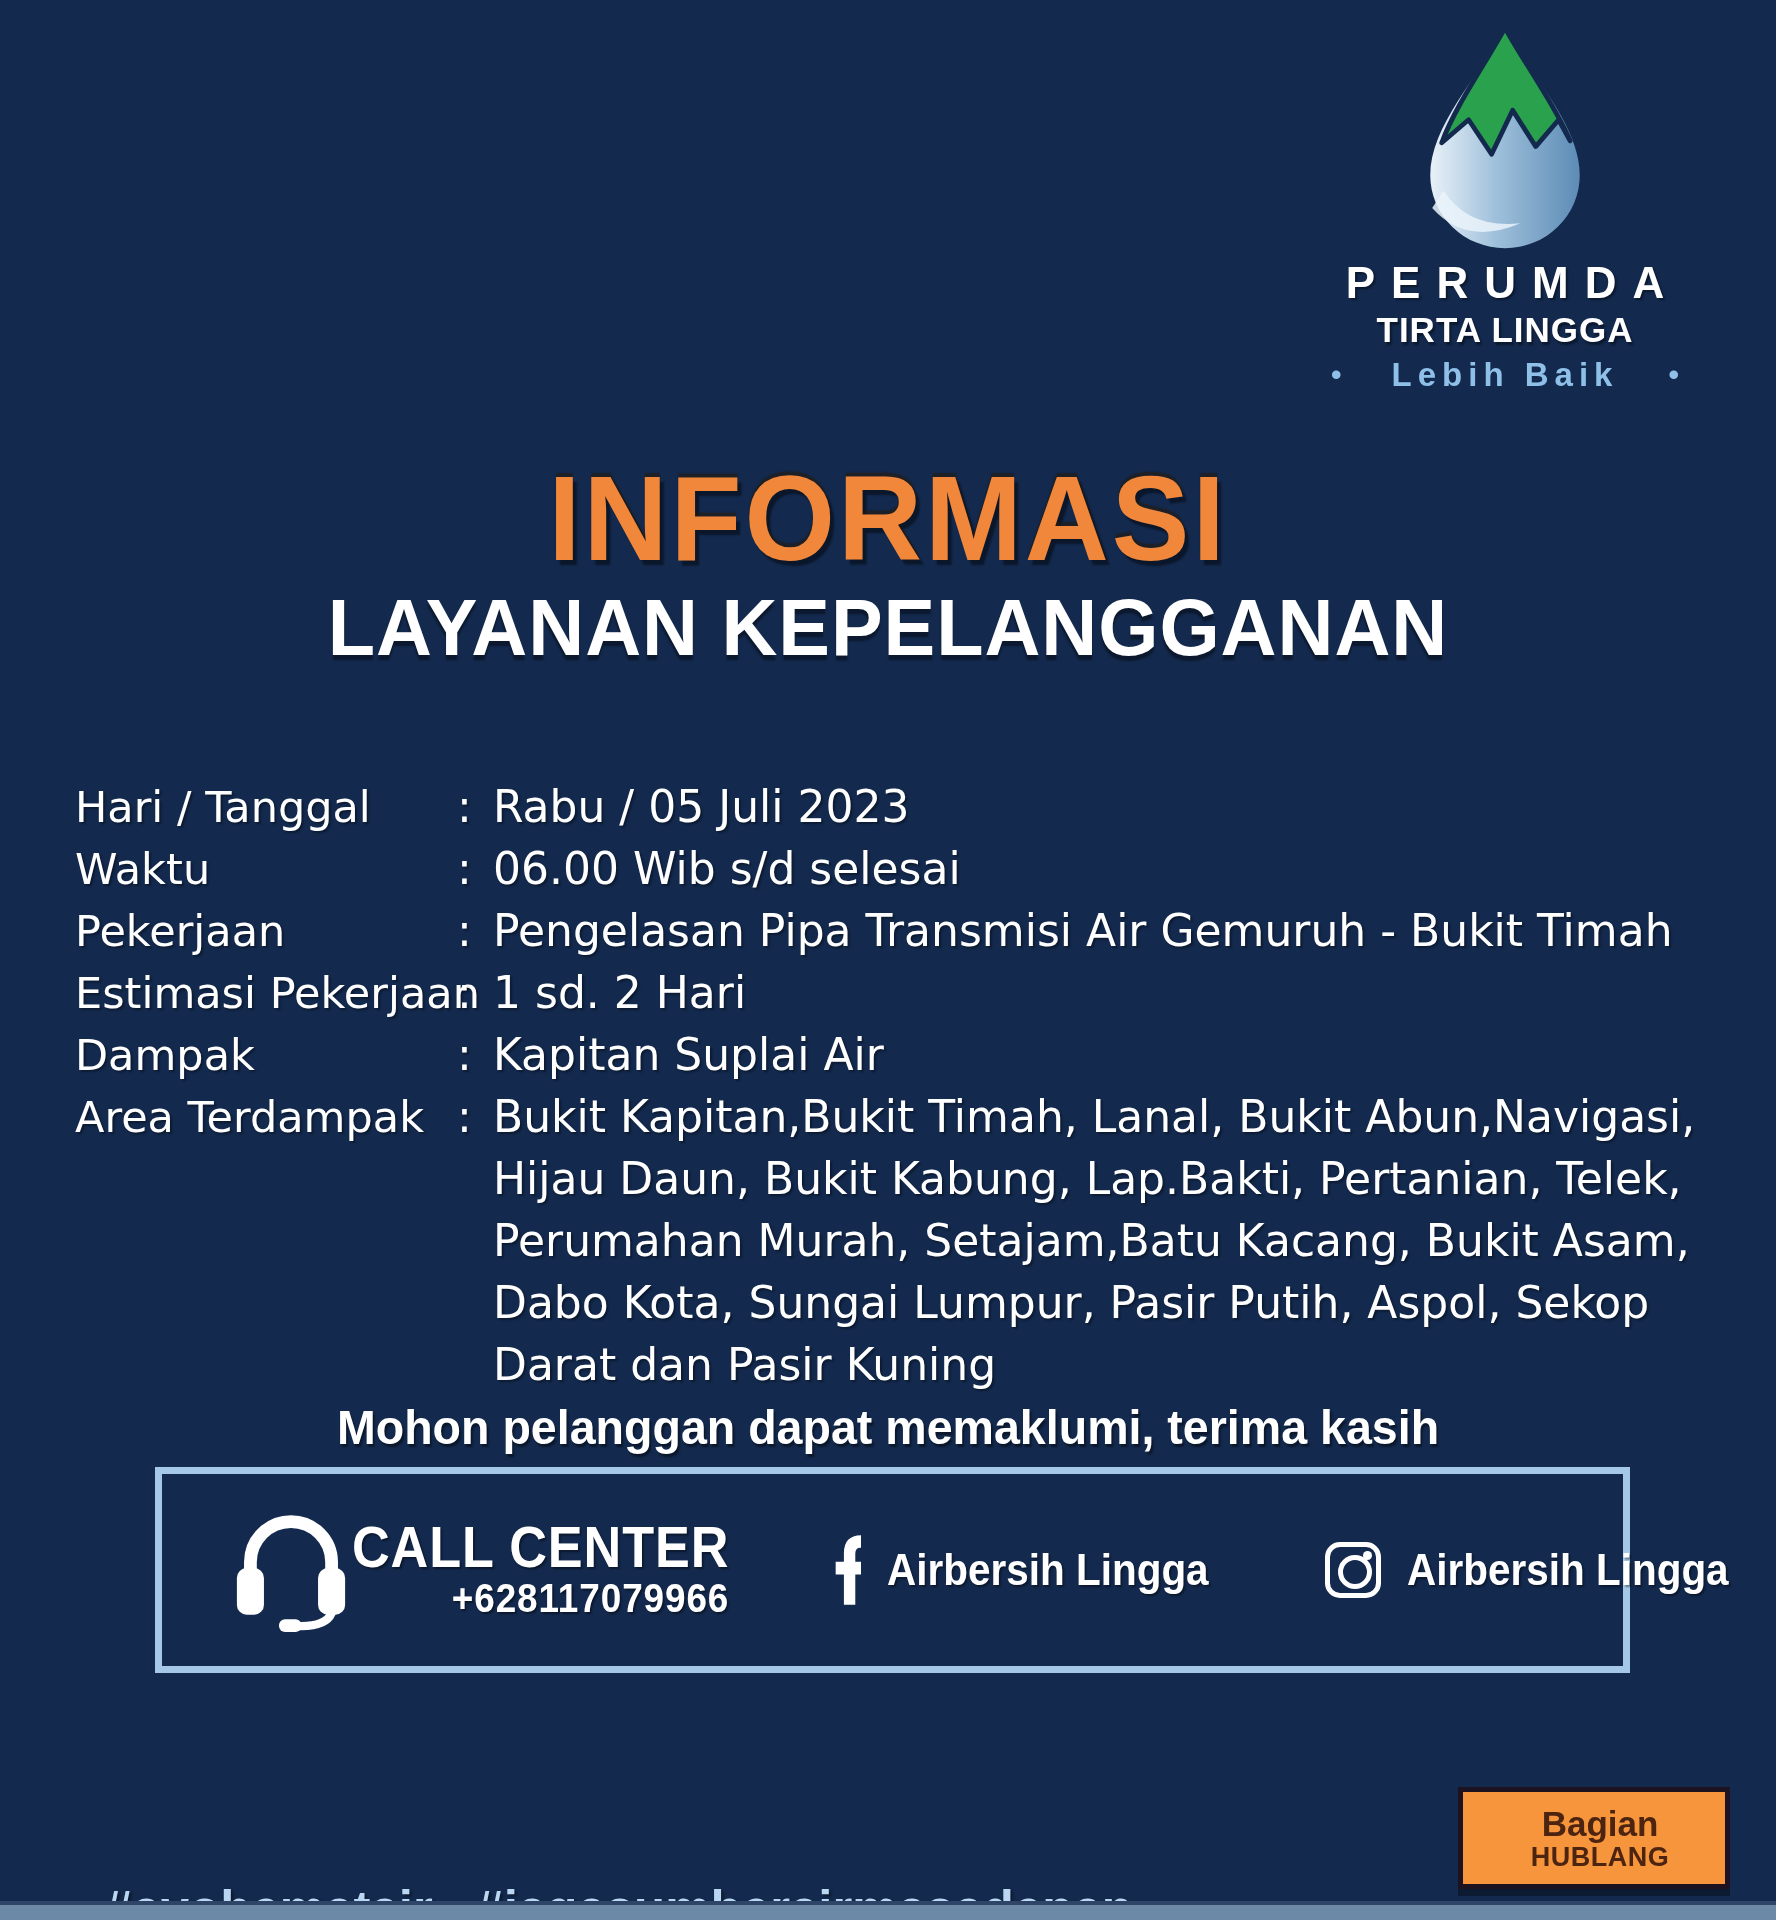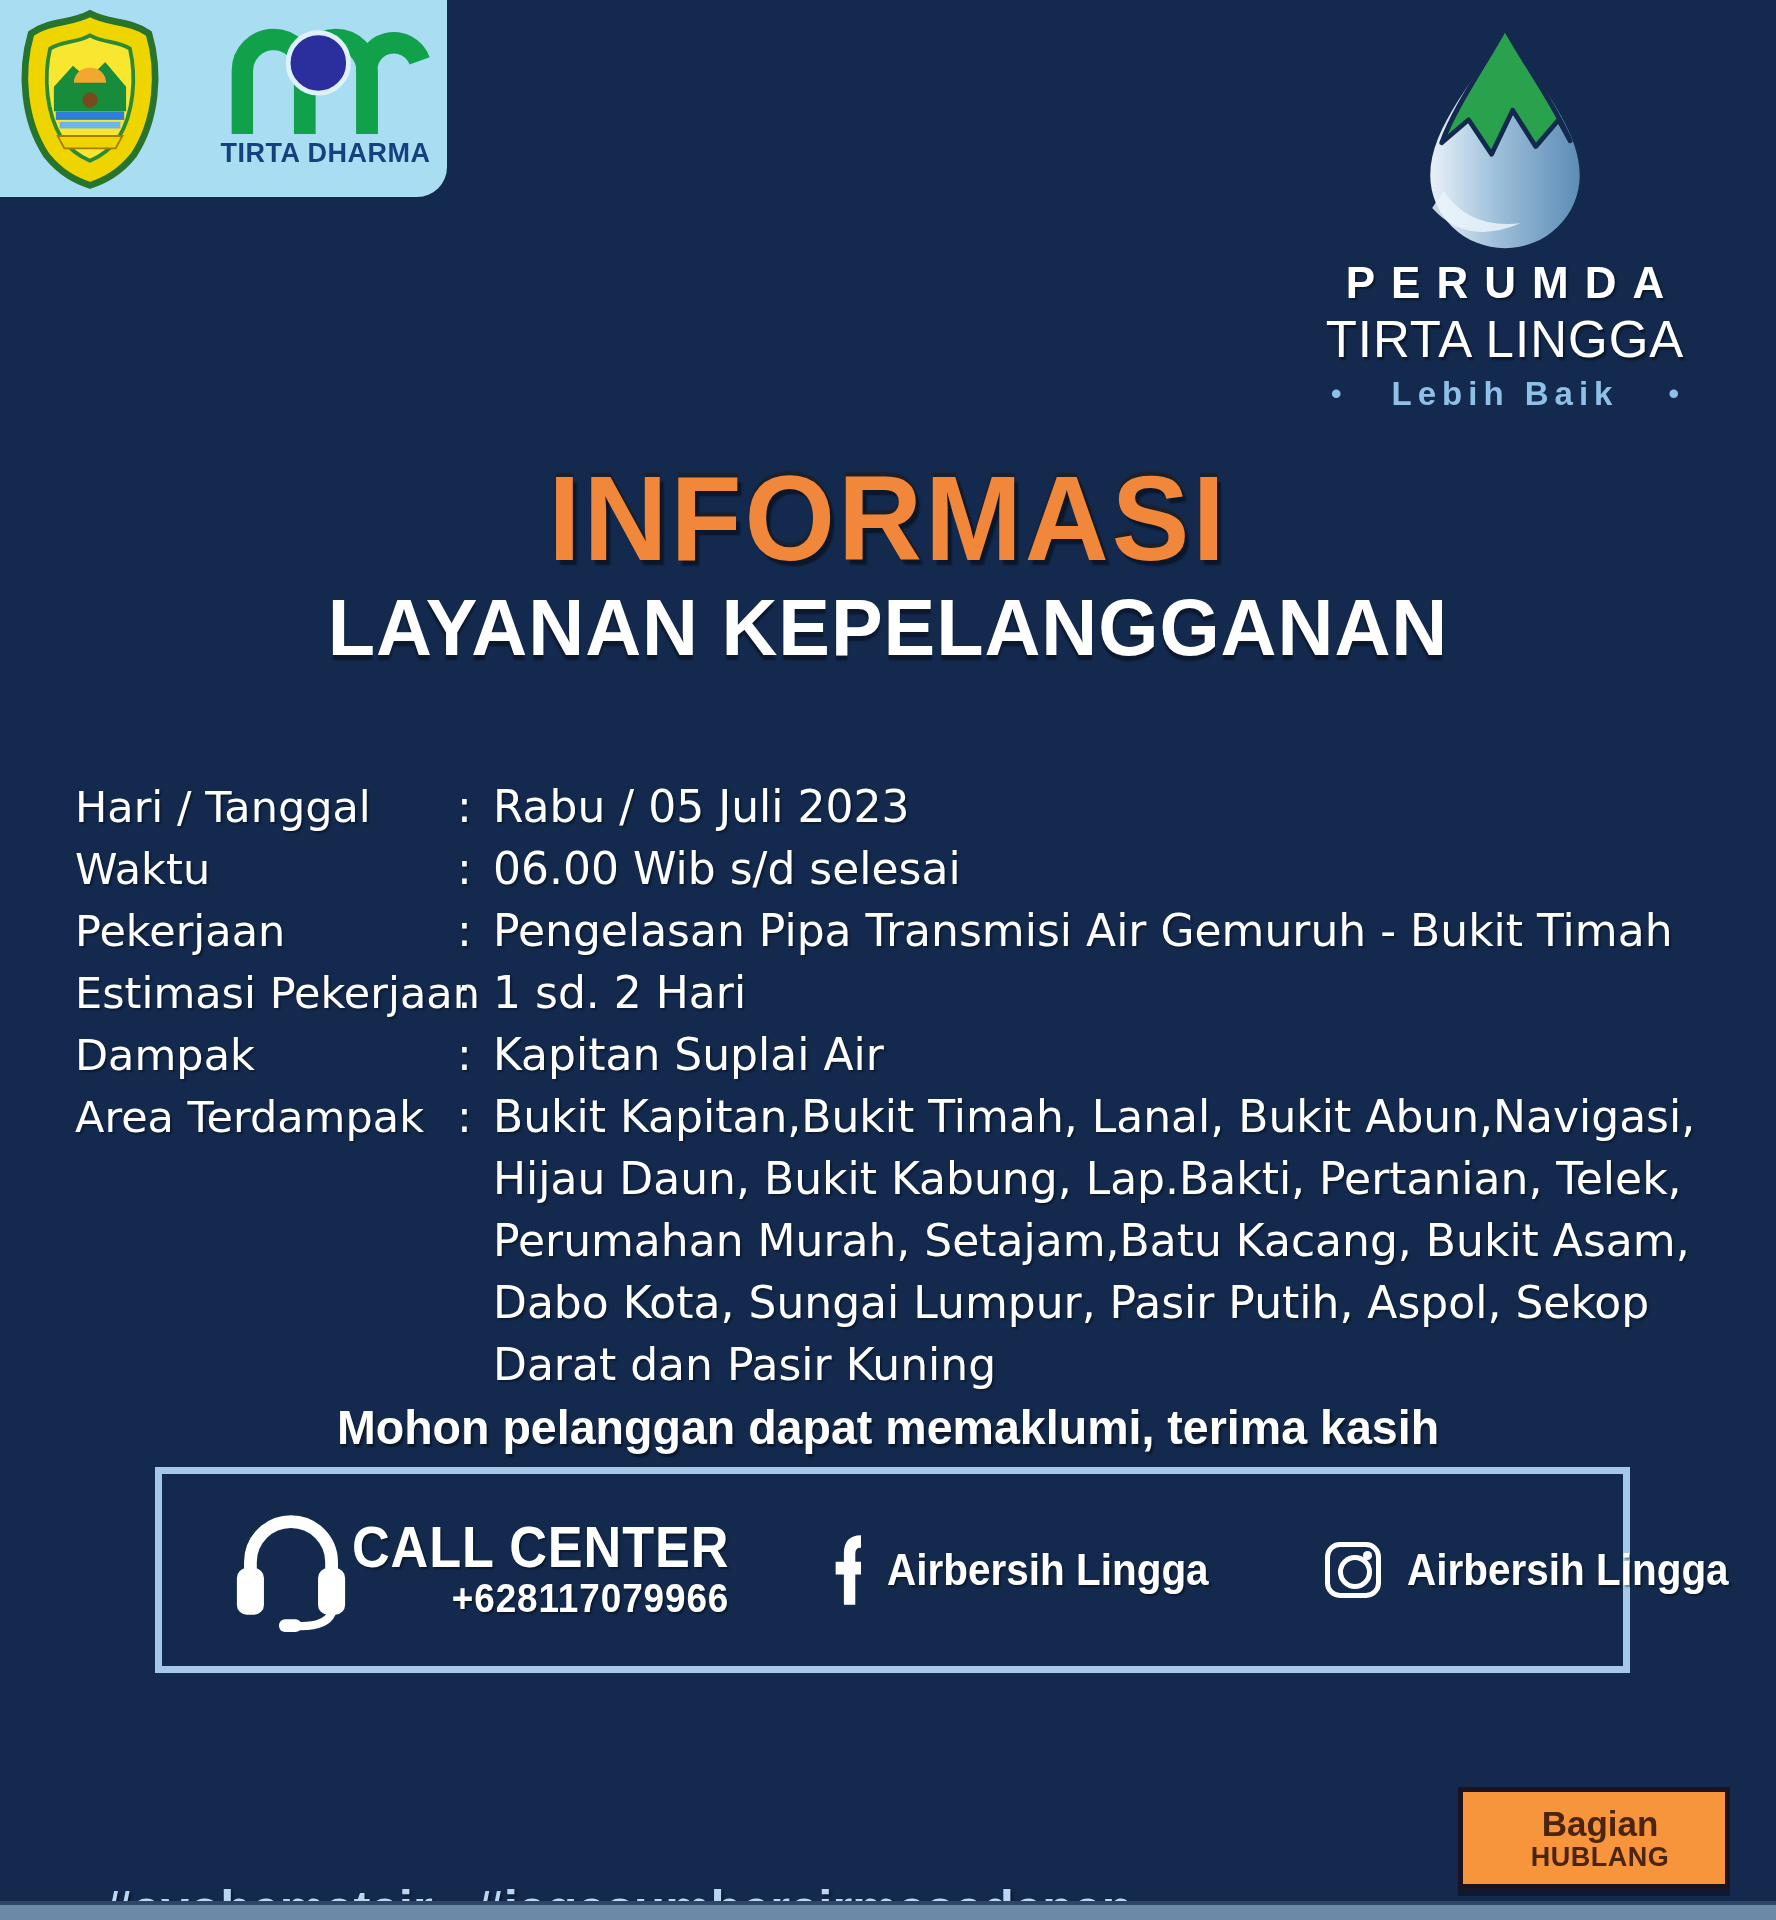--- a/index.html
+++ b/index.html
@@ -22,21 +22,21 @@
   }
   
   .brand{position:absolute;left:1290px;top:22px;width:430px;text-align:center;}
   .brand-drop{display:block;margin:0 auto;}
   .brand-line1{
     font-family:"Liberation Sans",sans-serif;font-weight:bold;font-size:44px;
     letter-spacing:16px;margin-top:6px;text-indent:16px;
     text-shadow:2px 2px 2px rgba(0,0,0,.4);
   }
   .brand-line2{
-    font-family:"Liberation Sans",sans-serif;font-weight:normal;font-size:51px;
+    font-family:"Liberation Sans",sans-serif;font-weight:bold;font-size:35px;
     letter-spacing:1px;margin-top:2px;text-shadow:2px 3px 2px rgba(0,0,0,.4);
   }
   .brand-tagline{
     display:flex;justify-content:space-between;align-items:center;
     width:348px;margin:6px auto 0 auto;color:#8fc0e8;
     font-family:"Liberation Sans",sans-serif;font-weight:bold;font-size:33px;
     letter-spacing:6px;
   }
   .brand-tagline .dot{font-size:30px;letter-spacing:0;}
   
@@ -123,41 +123,20 @@
   .bottom-strip{
     position:absolute;left:0;bottom:0;width:100%;height:19px;
     background:#6c89a8;border-top:4px solid #2e4568;box-sizing:border-box;
   }
 </style>
 </head>
 <body>
 
 <div class="poster">
 
-  <div class="logo-panel">
-    <svg class="crest" width="152" height="186" viewBox="0 0 160 190">
-      <path d="M80 5 C60 16 38 12 18 26 C6 66 10 118 34 154 C50 174 66 181 80 186 C94 181 110 174 126 154 C150 118 154 66 142 26 C122 12 100 16 80 5Z" fill="#efd500" stroke="#27752d" stroke-width="7"></path>
-      <path d="M80 28 C66 36 50 34 38 42 C31 72 34 110 50 136 C60 150 70 156 80 160 C90 156 100 150 110 136 C126 110 129 72 122 42 C110 34 94 36 80 28Z" fill="#f8e72e" stroke="#2c8a35" stroke-width="4"></path>
-      <path d="M42 82 L62 60 L78 74 L96 56 L118 82 L118 108 L42 108Z" fill="#178c3a"></path>
-      <path d="M80 62 c11 0 17 8 17 16 h-34 c0-8 6-16 17-16Z" fill="#f2a72e"></path>
-      <circle cx="80" cy="96" r="8" fill="#7a4a1e"></circle>
-      <rect x="44" y="108" width="72" height="9" fill="#2f7fd6"></rect>
-      <rect x="48" y="119" width="64" height="7" fill="#6db5ec"></rect>
-      <path d="M46 134 h68 l-7 13 h-54Z" fill="#efd500" stroke="#a87b00" stroke-width="2"></path>
-    </svg>
-    <svg class="tirta-logo" width="205" height="112" viewBox="0 0 205 115">
-      <g fill="none" stroke="#12a14b" stroke-width="22">
-        <path d="M12 115 V50 A32 32 0 0 1 76 50 V115"></path>
-        <path d="M76 115 V50 A32 32 0 0 1 140 50 V115"></path>
-        <path d="M140 115 V54 A28 28 0 0 1 194 40"></path>
-      </g>
-      <circle cx="90" cy="42" r="31" fill="#2b2f9e" stroke="#dff1fb" stroke-width="5"></circle>
-    </svg>
-    <div class="tirta-label">TIRTA DHARMA</div>
-  </div>
 
   <div class="brand">
     <svg class="brand-drop" width="212" height="230" viewBox="0 0 220 240">
       <defs>
         <linearGradient id="wg" x1="0" y1="0" x2="1" y2="0">
           <stop offset="0" stop-color="#e9f1f8"></stop>
           <stop offset="0.45" stop-color="#9dbfda"></stop>
           <stop offset="1" stop-color="#5d8cb6"></stop>
         </linearGradient>
       </defs>

